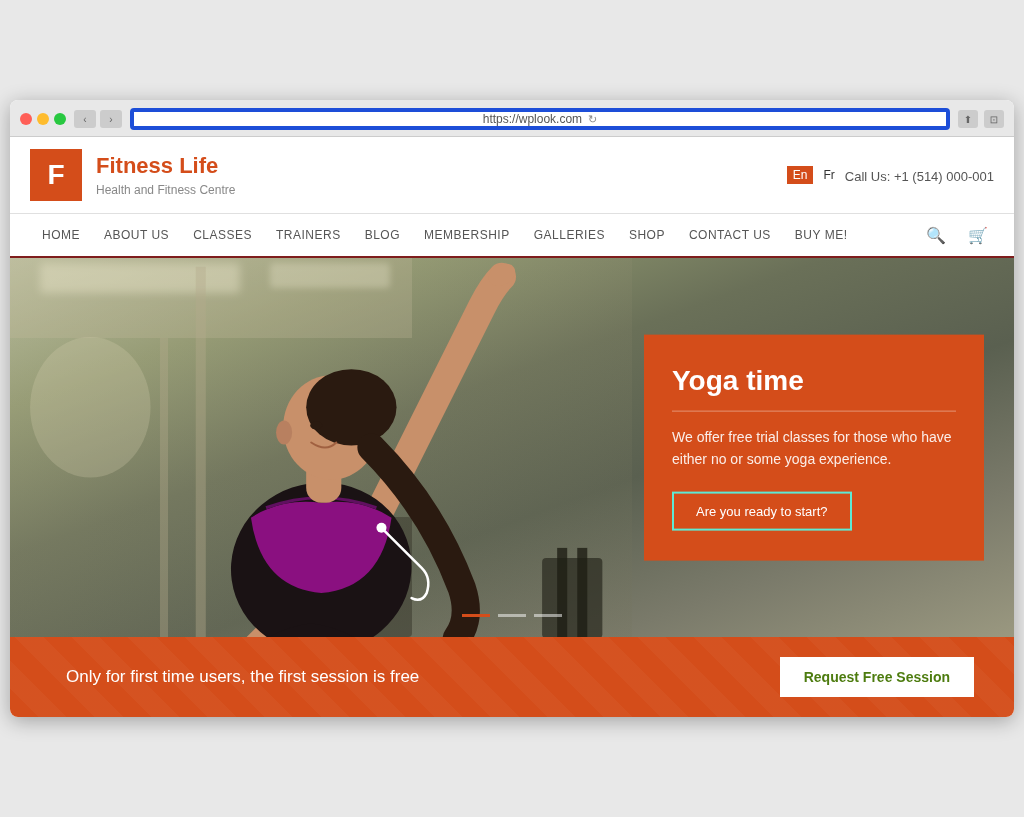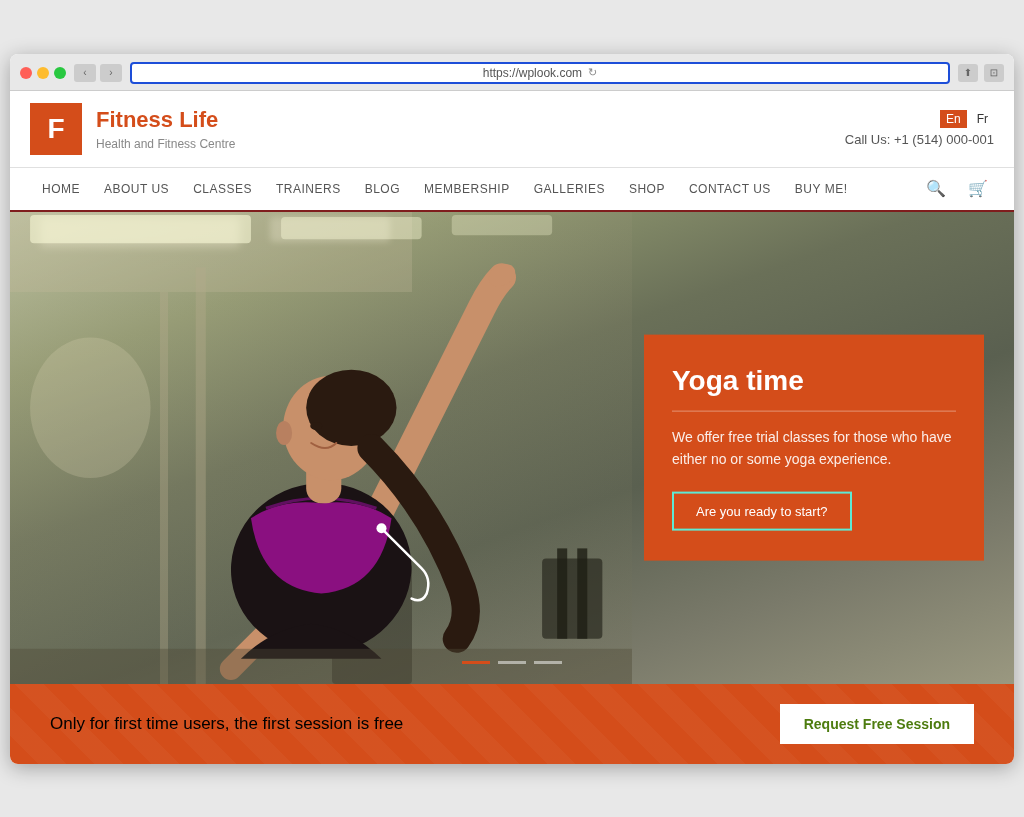--- a/index.html
+++ b/index.html
@@ -32,21 +32,21 @@
     .address-bar {
       flex: 1;
       background: #fff;
       border-radius: 4px;
       height: 22px;
       display: flex;
       align-items: center;
       justify-content: center;
       font-size: 12px;
       color: #555;
-      border: 2px solid #1d4ed8;
+      border: 4px solid #1d4ed8;
       gap: 6px;
     }
     .reload-icon { font-size: 11px; color: #888; }
     .browser-actions { display: flex; gap: 6px; }
     .browser-action-btn { width: 20px; height: 18px; background: #ccc; border-radius: 3px; display: flex; align-items: center; justify-content: center; font-size: 10px; color: #666; }
 
     
     .website { background: #fff; }
 
     
@@ -76,21 +76,21 @@
       color: #d44d1a;
     }
     .site-tagline {
       font-size: 12px;
       color: #888;
       margin-top: 4px;
     }
     .header-right {
       margin-left: auto;
       display: flex;
-      flex-direction: column;
+      flex-direction: row;
       align-items: flex-end;
       gap: 4px;
     }
     .lang-switcher { display: flex; gap: 4px; font-size: 12px; }
     .lang-btn {
       padding: 2px 6px;
       cursor: pointer;
       font-size: 12px;
       color: #333;
     }
@@ -121,21 +121,21 @@
       text-transform: uppercase;
       letter-spacing: 0.5px;
       white-space: nowrap;
     }
     .nav-icons { display: flex; gap: 10px; margin-left: auto; }
     .nav-icon { font-size: 16px; color: #555; cursor: pointer; padding: 10px 6px; }
 
     
     .hero {
       position: relative;
-      height: 472px;
+      height: 379px;
       background: #6b7a5e;
       overflow: hidden;
     }
 
     
     .promo-box {
       position: absolute;
       right: 30px;
       top: 50%;
       transform: translateY(-50%);
@@ -206,24 +206,25 @@
       top: 0; left: 0; right: 0; bottom: 0;
       background: repeating-linear-gradient(
         45deg,
         transparent,
         transparent 20px,
         rgba(255,255,255,0.03) 20px,
         rgba(255,255,255,0.03) 40px
       );
     }
     .banner-text {
-      color: #000000;
+      color: #ffffff;
       font-size: 17px;
       font-weight: 500;
       z-index: 1;
+      margin-left: 16px;
     }
     .banner-btn {
       background: white;
       color: #4d7c0f;
       border: none;
       padding: 12px 24px;
       font-size: 14px;
       font-weight: 600;
       cursor: pointer;
       z-index: 1;

